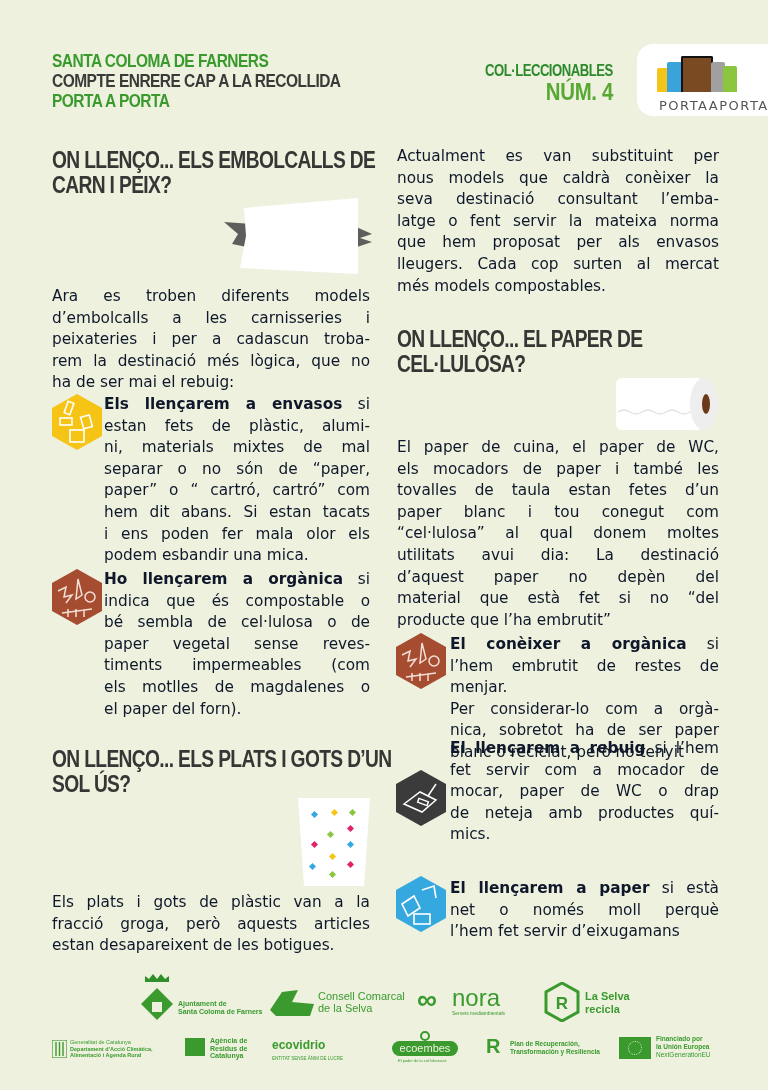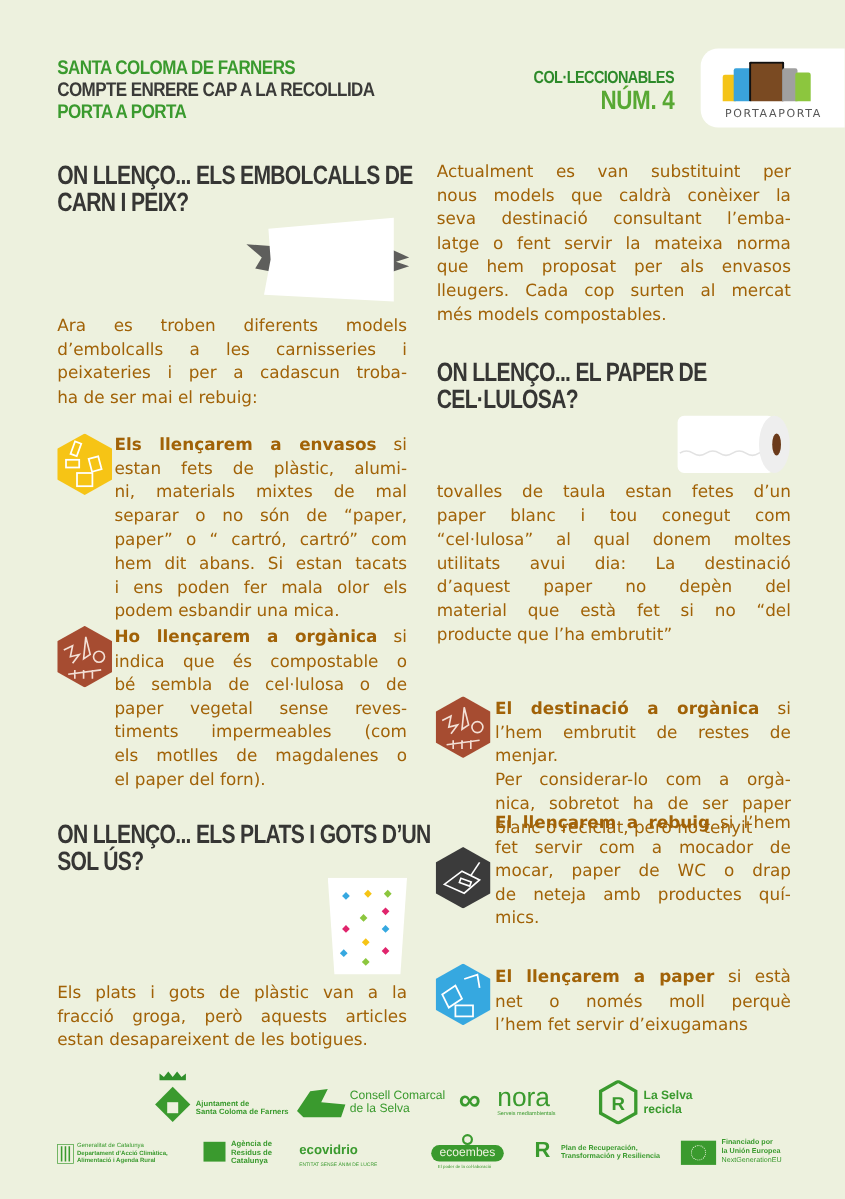--- a/index.html
+++ b/index.html
@@ -14,28 +14,28 @@
   .hdr-green { color: #3a9a2e; }
   .hdr-dark { color: #3a3a38; }
 
   .col-lbl { position: absolute; right: 155px; top: 62px; color: #2d8a2a; font-family: "Liberation Sans", sans-serif; font-weight: 700;
              font-size: 16px; letter-spacing: -0.6px; transform: scaleX(0.82); transform-origin: right top; white-space: nowrap; }
   .num-lbl { position: absolute; right: 155px; top: 78px; color: #58a833; font-family: "Liberation Sans", sans-serif; font-weight: 700;
              font-size: 24px; letter-spacing: -0.4px; transform: scaleX(0.85); transform-origin: right top; white-space: nowrap; }
 
   .logo-card { position: absolute; left: 637px; top: 44px; width: 131px; height: 72px; background: #ffffff; border-radius: 16px 0 0 16px; }
   .bin { position: absolute; bottom: 0; border-radius: 2px 2px 0 0; }
-  .pap-lbl { position: absolute; left: 22px; top: 54px; font-size: 10px; letter-spacing: 1.5px; color: #555; white-space: nowrap; }
+  .pap-lbl { position: absolute; left: 22px; top: 54px; font-size: 13px; letter-spacing: 1.5px; color: #555; white-space: nowrap; }
 
   
   .h2 { position: absolute; font-family: "Liberation Sans", sans-serif; font-weight: 700; color: #363634; font-size: 24px; line-height: 24px;
         letter-spacing: -0.8px; transform: scaleX(0.80); transform-origin: left top; white-space: nowrap; }
 
   
-  .p { position: absolute; font-size: 15.3px; line-height: 21.6px; color: #a16207; text-align: justify; }
+  .p { position: absolute; font-size: 15.3px; line-height: 21.6px; color: #0f172a; text-align: justify; }
   .p b { font-weight: 700; }
   .line { display: block; white-space: nowrap; text-align: justify; text-align-last: justify; }
   .line.last { text-align-last: left; }
 
   .hex { position: absolute; width: 50px; height: 56px; clip-path: polygon(50% 0, 100% 25%, 100% 75%, 50% 100%, 0 75%, 0 25%); }
 
   
   .ft { position: absolute; color: #3a9a2e; font-family: "Liberation Sans", sans-serif; white-space: nowrap; }
 </style>
 </head>
@@ -67,20 +67,21 @@
 <svg class="abs" style="left:222px; top:196px;" width="152" height="80" viewBox="0 0 152 80">
   <polygon points="2,26 30,28 30,52 10,48 16,38" fill="#5e5e5c"></polygon>
   <polygon points="132,30 150,38 138,42 150,46 132,52" fill="#5e5e5c"></polygon>
   <polygon points="22,12 136,2 136,78 18,72 24,40" fill="#ffffff"></polygon>
 </svg>
 
 <div class="p" style="left:52px; top:286px; width:318px;">
   <span class="line">Ara es troben diferents models</span>
   <span class="line">d’embolcalls  a les carnisseries i</span>
   <span class="line">peixateries  i per a cadascun troba-</span>
+  <span class="line">rem la destinació més lògica, que no</span>
   <span class="line last">ha de ser mai el rebuig:</span>
 </div>
 
 <div class="hex" style="left:52px; top:394px; background:#f6c415;">
   <svg width="50" height="56" viewBox="0 0 50 56">
       <g fill="none" stroke="#fff" stroke-width="1.6">
         <rect x="14" y="8" width="6" height="12" transform="rotate(20 17 14)"></rect>
         <rect x="8" y="24" width="12" height="7"></rect>
         <rect x="30" y="22" width="9" height="12" transform="rotate(-15 34 28)"></rect>
         <rect x="18" y="36" width="14" height="12"></rect>
@@ -158,41 +159,43 @@
 <div class="h2" style="left:397px; top:352px;">CEL·LULOSA?</div>
 
 <svg class="abs" style="left:614px; top:376px;" width="106" height="58" viewBox="0 0 106 58">
   <rect x="2" y="2" width="88" height="52" rx="6" fill="#ffffff"></rect>
   <path d="M4 36 q6 -4 12 0 t12 0 t12 0 t12 0 t12 0 t12 0 t12 0" fill="none" stroke="#e2e2e2" stroke-width="1.4"></path>
   <ellipse cx="90" cy="28" rx="14" ry="26" fill="#eeeeee"></ellipse>
   <ellipse cx="92" cy="28" rx="4" ry="10" fill="#6b3a1a"></ellipse>
 </svg>
 
 <div class="p" style="left:397px; top:437px; width:322px;">
+  <span class="line">El paper de cuina, el paper de WC,</span>
+  <span class="line">els mocadors de paper i també les</span>
   <span class="line">tovalles de taula estan fetes d’un</span>
   <span class="line">paper blanc i tou conegut com</span>
   <span class="line">“cel·lulosa” al qual donem moltes</span>
   <span class="line">utilitats avui dia: La destinació</span>
   <span class="line">d’aquest  paper  no  depèn  del</span>
   <span class="line">material que està fet si no “del</span>
   <span class="line last">producte que l’ha embrutit”</span>
 </div>
 
 <div class="hex" style="left:396px; top:633px; background:#a64c31;">
   <svg width="50" height="56" viewBox="0 0 50 56">
       <g fill="none" stroke="#f3e0d6" stroke-width="1.5">
         <path d="M6 22 L14 18 L12 28 L20 26 L14 34"></path>
         <path d="M26 10 L30 26 L24 30 Z"></path>
         <circle cx="38" cy="28" r="5"></circle>
         <path d="M10 44 L40 40 M16 48 L16 40 M24 48 L24 40 M32 48 L32 40"></path>
       </g>
     </svg>
 </div>
 <div class="p" style="left:450px; top:634px; width:269px;">
-  <span class="line"><b>El destinació a orgànica</b><span> si</span></span>
+  <span class="line"><b>El conèixer a orgànica</b><span> si</span></span>
   <span class="line">l’hem embrutit de restes de</span>
   <span class="line last">menjar.</span>
   <span class="line">Per considerar-lo com a orgà-</span>
   <span class="line">nica, sobretot ha de ser paper</span>
   <span class="line last">blanc o reciclat, però no tenyit</span>
 </div>
 
 <div class="hex" style="left:396px; top:770px; background:#3b3b3b;">
   <svg width="50" height="56" viewBox="0 0 50 56">
       <g fill="none" stroke="#ffffff" stroke-width="1.5">

